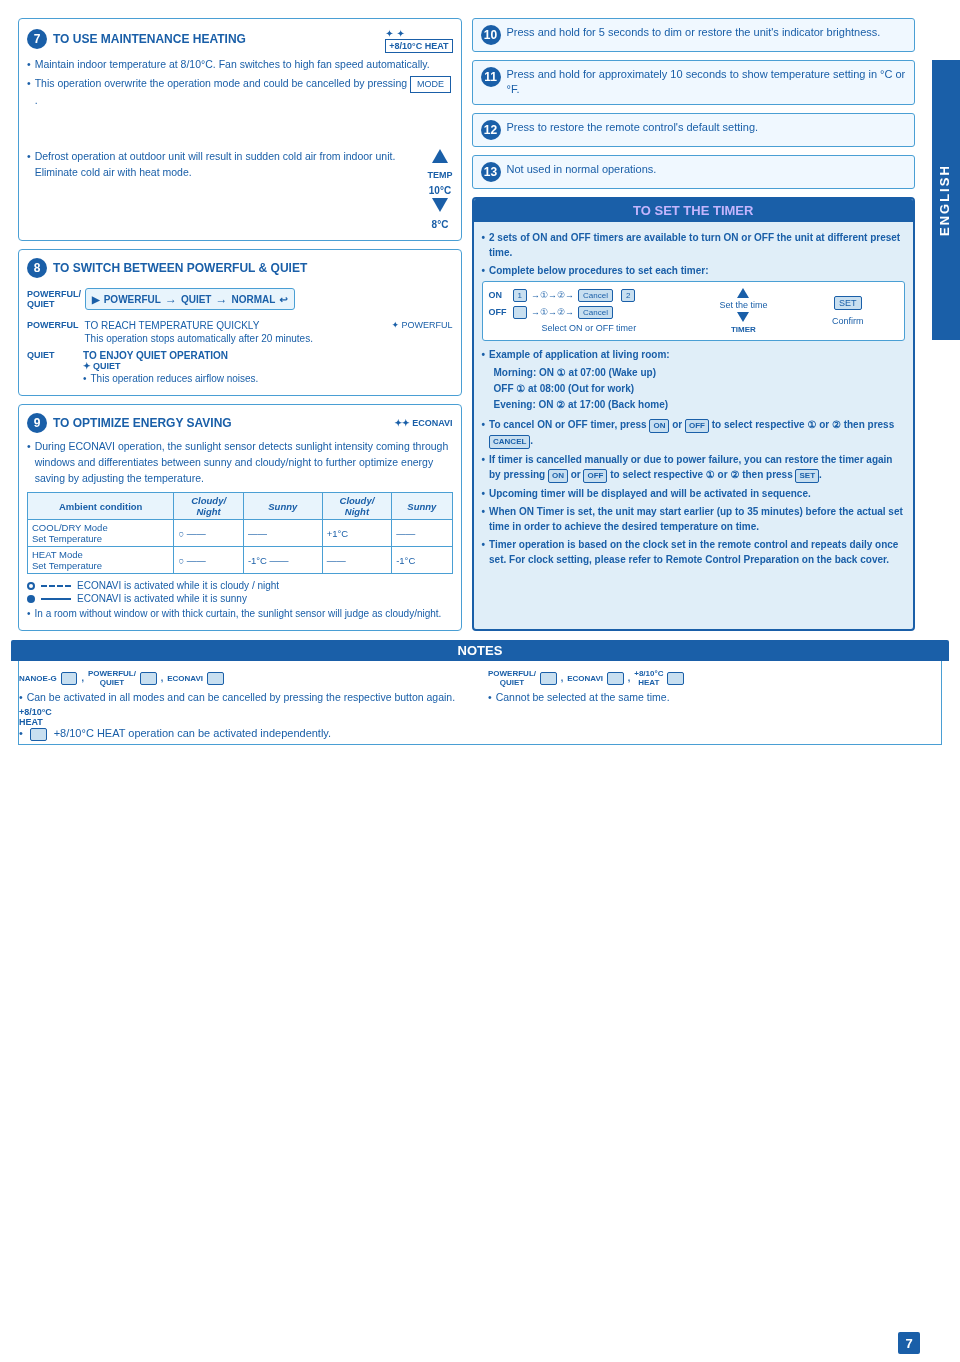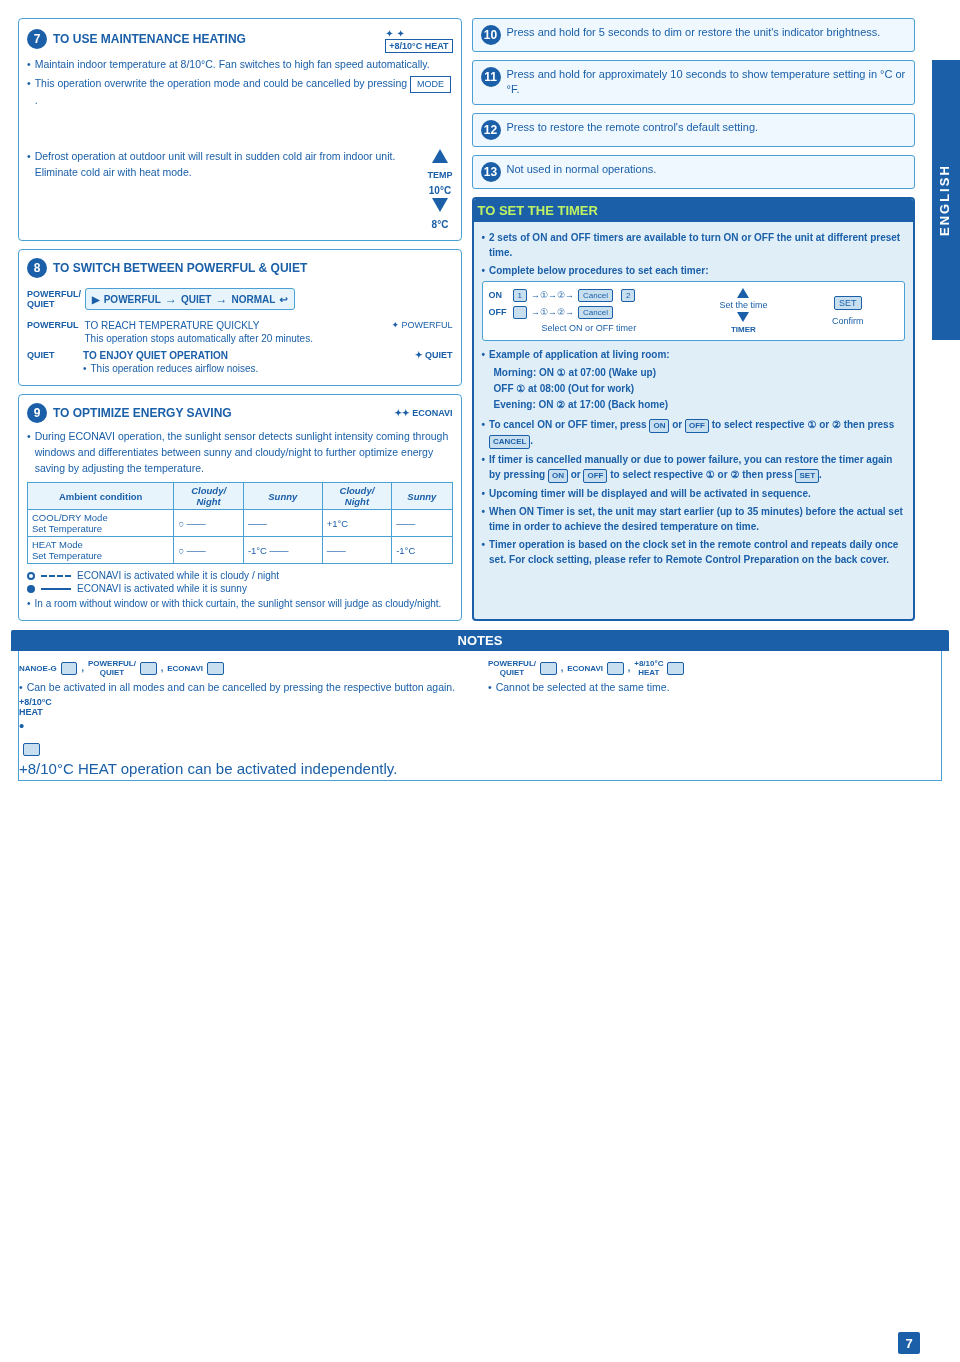--- a/index.html
+++ b/index.html
@@ -253,21 +253,22 @@
     .timer-box {
       border: 2px solid #1a5fa8;
       border-radius: 4px;
       background: #e0eef8;
       padding: 8px;
       flex: 1;
     }
 
     .timer-title {
       background: #1a5fa8;
-      color: #bef264;
+      color: #c4b5fd;
+      text-align: center;
       font-weight: bold;
       font-size: 13px;
       padding: 4px;
       margin: -8px -8px 8px -8px;
       border-radius: 2px 2px 0 0;
     }
 
     .timer-diagram {
       background: #fff;
       border: 1px solid #4a9fd4;
@@ -487,21 +488,21 @@
               <span>TO REACH TEMPERATURE QUICKLY</span>
               <span style="font-size:9px;">✦ <span>POWERFUL</span></span>
             </div>
             <div style="font-size:10px; color:#1a5fa8; margin-top:2px;">This operation stops automatically after 20 minutes.</div>
           </div>
         </div>
 
         <div style="display:flex; gap:6px; margin-top:6px;">
           <div style="font-size:9px; font-weight:bold; color:#1a5fa8; min-width:50px;">QUIET</div>
           <div style="flex:1;">
-            <div style="font-weight:bold; font-size:10px; color:#1a5fa8; display:flex; justify-content:space-between;">
+            <div style="font-weight:bold; font-size:10px; color:#1a5fa8; display:flex; justify-content:space-between;flex-direction:column;">
               <span>TO ENJOY QUIET OPERATION</span>
               <span style="font-size:9px;">✦ <span>QUIET</span></span>
             </div>
             <div class="bullet-item" style="font-size:10px; color:#1a5fa8; margin-top:2px;">
               <span>This operation reduces airflow noises.</span>
             </div>
           </div>
         </div>
       </div>
 
@@ -685,21 +686,21 @@
           <span>,</span>
           <span style="font-size:8px; font-weight:bold; vertical-align:top;">ECONAVI</span>
           <span class="btn-rect">&nbsp;&nbsp;&nbsp;</span>
         </div>
         <div class="bullet-item" style="font-size:10.5px; color:#1a5fa8;">
           <span>Can be activated in all modes and can be cancelled by pressing the respective button again.</span>
         </div>
         <div style="margin-top:4px; font-size:9px; font-weight:bold; color:#1a5fa8;">
           +8/10°C<br>HEAT
         </div>
-        <div class="bullet-item" style="font-size:15px; color:#1a5fa8;flex-direction:column;">
+        <div class="bullet-item" style="font-size:11px; color:#1a5fa8;">
           <span>&nbsp;<span class="btn-rect">&nbsp;&nbsp;&nbsp;</span>&nbsp;</span>
           <span>+8/10°C HEAT operation can be activated independently.</span>
         </div>
       </div>
 
       <div class="notes-col">
         <div class="notes-icons-row">
           <span style="font-size:8px; font-weight:bold; vertical-align:top; text-align:center;">POWERFUL/<br>QUIET</span>
           <span class="btn-rect">&nbsp;&nbsp;&nbsp;</span>
           <span>,</span>

